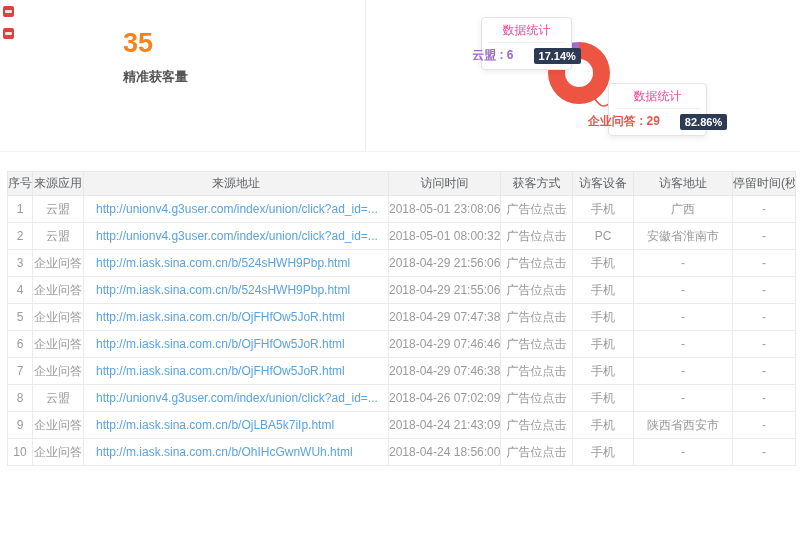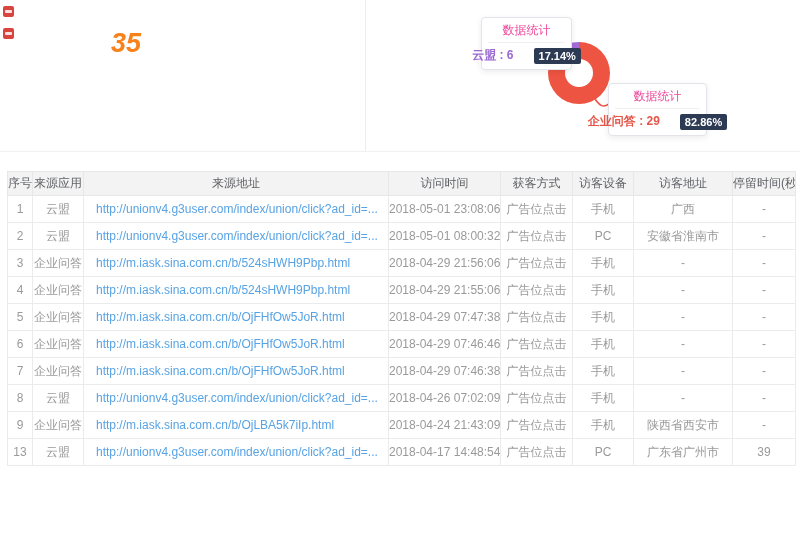--- a/index.html
+++ b/index.html
@@ -7,21 +7,21 @@
   body { font-family:"Liberation Sans","DejaVu Sans",sans-serif; }
   .canvas { position:relative; width:800px; height:559px; background:#fff; overflow:hidden; }
 
   
   .red-marker { position:absolute; width:11px; height:11px; background:#d9443f; border-radius:2px; }
   .red-marker.m1 { left:3px; top:6px; }
   .red-marker.m2 { left:3px; top:28px; }
   .red-marker::after { content:""; position:absolute; left:2px; top:4px; width:7px; height:3px; background:#fff; opacity:.85; border-radius:1px; }
 
   
-  .summary { position:absolute; left:111px; top:28px;font-style:italic; }
+  .summary { position:absolute; left:123px; top:28px; }
   .summary .big-num { font-size:27px; font-weight:bold; color:#f7821b; line-height:30px; }
   .summary .s-title { margin-top:10px; font-size:13px; font-weight:bold; color:#555; }
   .summary .s-sub { margin-top:5px; font-size:12px; color:#9b9b9b; }
 
   .v-divider { position:absolute; left:365px; top:0; width:1px; height:152px; background:#ececec; }
   .h-divider { position:absolute; left:0; top:151px; width:800px; height:1px; background:#f1f1f1; }
 
   
   .donut { position:absolute; left:548px; top:42px; width:62px; height:62px; border-radius:50%;
            background:conic-gradient(var(--red) 0deg 298.3deg, var(--purple) 298.3deg 360deg); }
@@ -50,20 +50,21 @@
 </head>
 <body>
 
 <div class="canvas" style="--red:#ee5442; --purple:#a56bd6;">
 
   <span class="red-marker m1"></span>
   <span class="red-marker m2"></span>
 
   <div class="summary">
     <div class="big-num">35</div>
+    <div class="s-title">精准获客量</div>
   </div>
 
   <div class="v-divider"></div>
   <div class="h-divider"></div>
 
   <div class="donut"></div>
 
   <svg class="connectors" viewBox="0 0 800 160">
     <path d="M 564 48 C 556 42, 553 37, 566 36" fill="none" stroke="#a56bd6" stroke-width="1.6"></path>
     <path d="M 595 99 C 600 106, 603 108, 609 104" fill="none" stroke="#ee5442" stroke-width="1.6"></path>
@@ -193,25 +194,25 @@
           <td>9</td>
           <td>企业问答</td>
           <td class="url-cell"><a class="url-link">http://m.iask.sina.com.cn/b/OjLBA5k7iIp.html</a></td>
           <td>2018-04-24 21:43:09</td>
           <td>广告位点击</td>
           <td>手机</td>
           <td>陕西省西安市</td>
           <td>-</td>
         </tr>
         <tr>
-          <td>13</td>
-          <td>云盟</td>
-          <td class="url-cell"><a class="url-link">http://unionv4.g3user.com/index/union/click?ad_id=...</a></td>
-          <td>2018-04-17 14:48:54</td>
-          <td>广告位点击</td>
-          <td>PC</td>
-          <td>广东省广州市</td>
-          <td>39</td>
+          <td>10</td>
+          <td>企业问答</td>
+          <td class="url-cell"><a class="url-link">http://m.iask.sina.com.cn/b/OhIHcGwnWUh.html</a></td>
+          <td>2018-04-24 18:56:00</td>
+          <td>广告位点击</td>
+          <td>手机</td>
+          <td>-</td>
+          <td>-</td>
         </tr>
       </tbody>
   </table>
 
 </div>
 
 </body></html>

